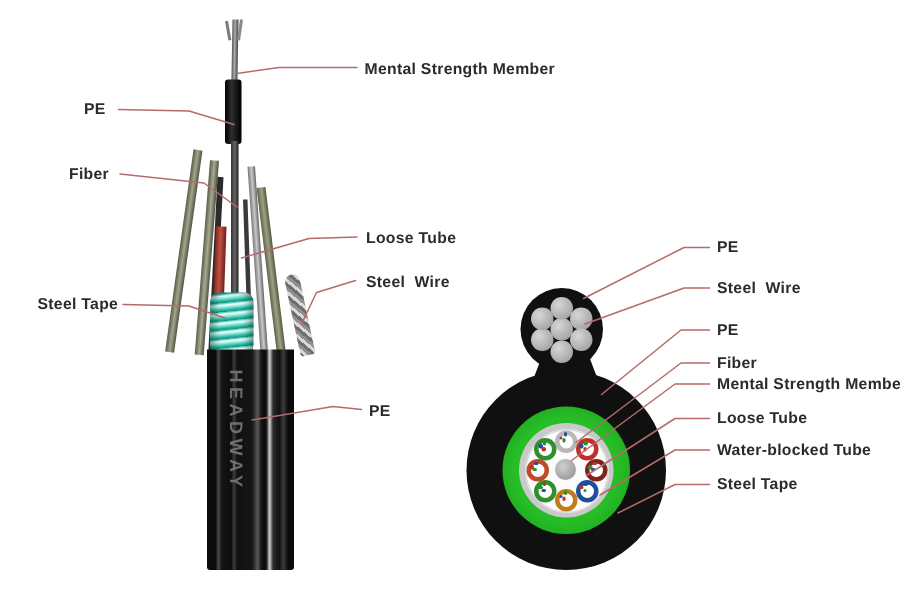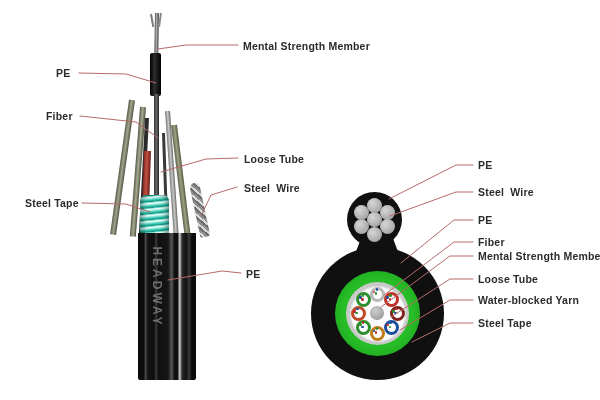--- a/index.html
+++ b/index.html
@@ -182,16 +182,16 @@
   <div class="label" style="left:244px;top:182px;">Steel  Wire</div>
   <div class="label" style="left:25px;top:197px;">Steel Tape</div>
   <div class="label" style="left:246px;top:268px;">PE</div>
 
   <div class="label" style="left:478px;top:159px;">PE</div>
   <div class="label" style="left:478px;top:186px;">Steel  Wire</div>
   <div class="label" style="left:478px;top:214px;">PE</div>
   <div class="label" style="left:478px;top:236px;">Fiber</div>
   <div class="label" style="left:478px;top:250px;">Mental Strength Member</div>
   <div class="label" style="left:478px;top:273px;">Loose Tube</div>
-  <div class="label" style="left:478px;top:294px;">Water-blocked Yarn</div>
+  <div class="label" style="left:478px;top:294px;">Water-blocked Tube</div>
   <div class="label" style="left:478px;top:317px;">Steel Tape</div>
 
 </div>
 
 </body></html>

